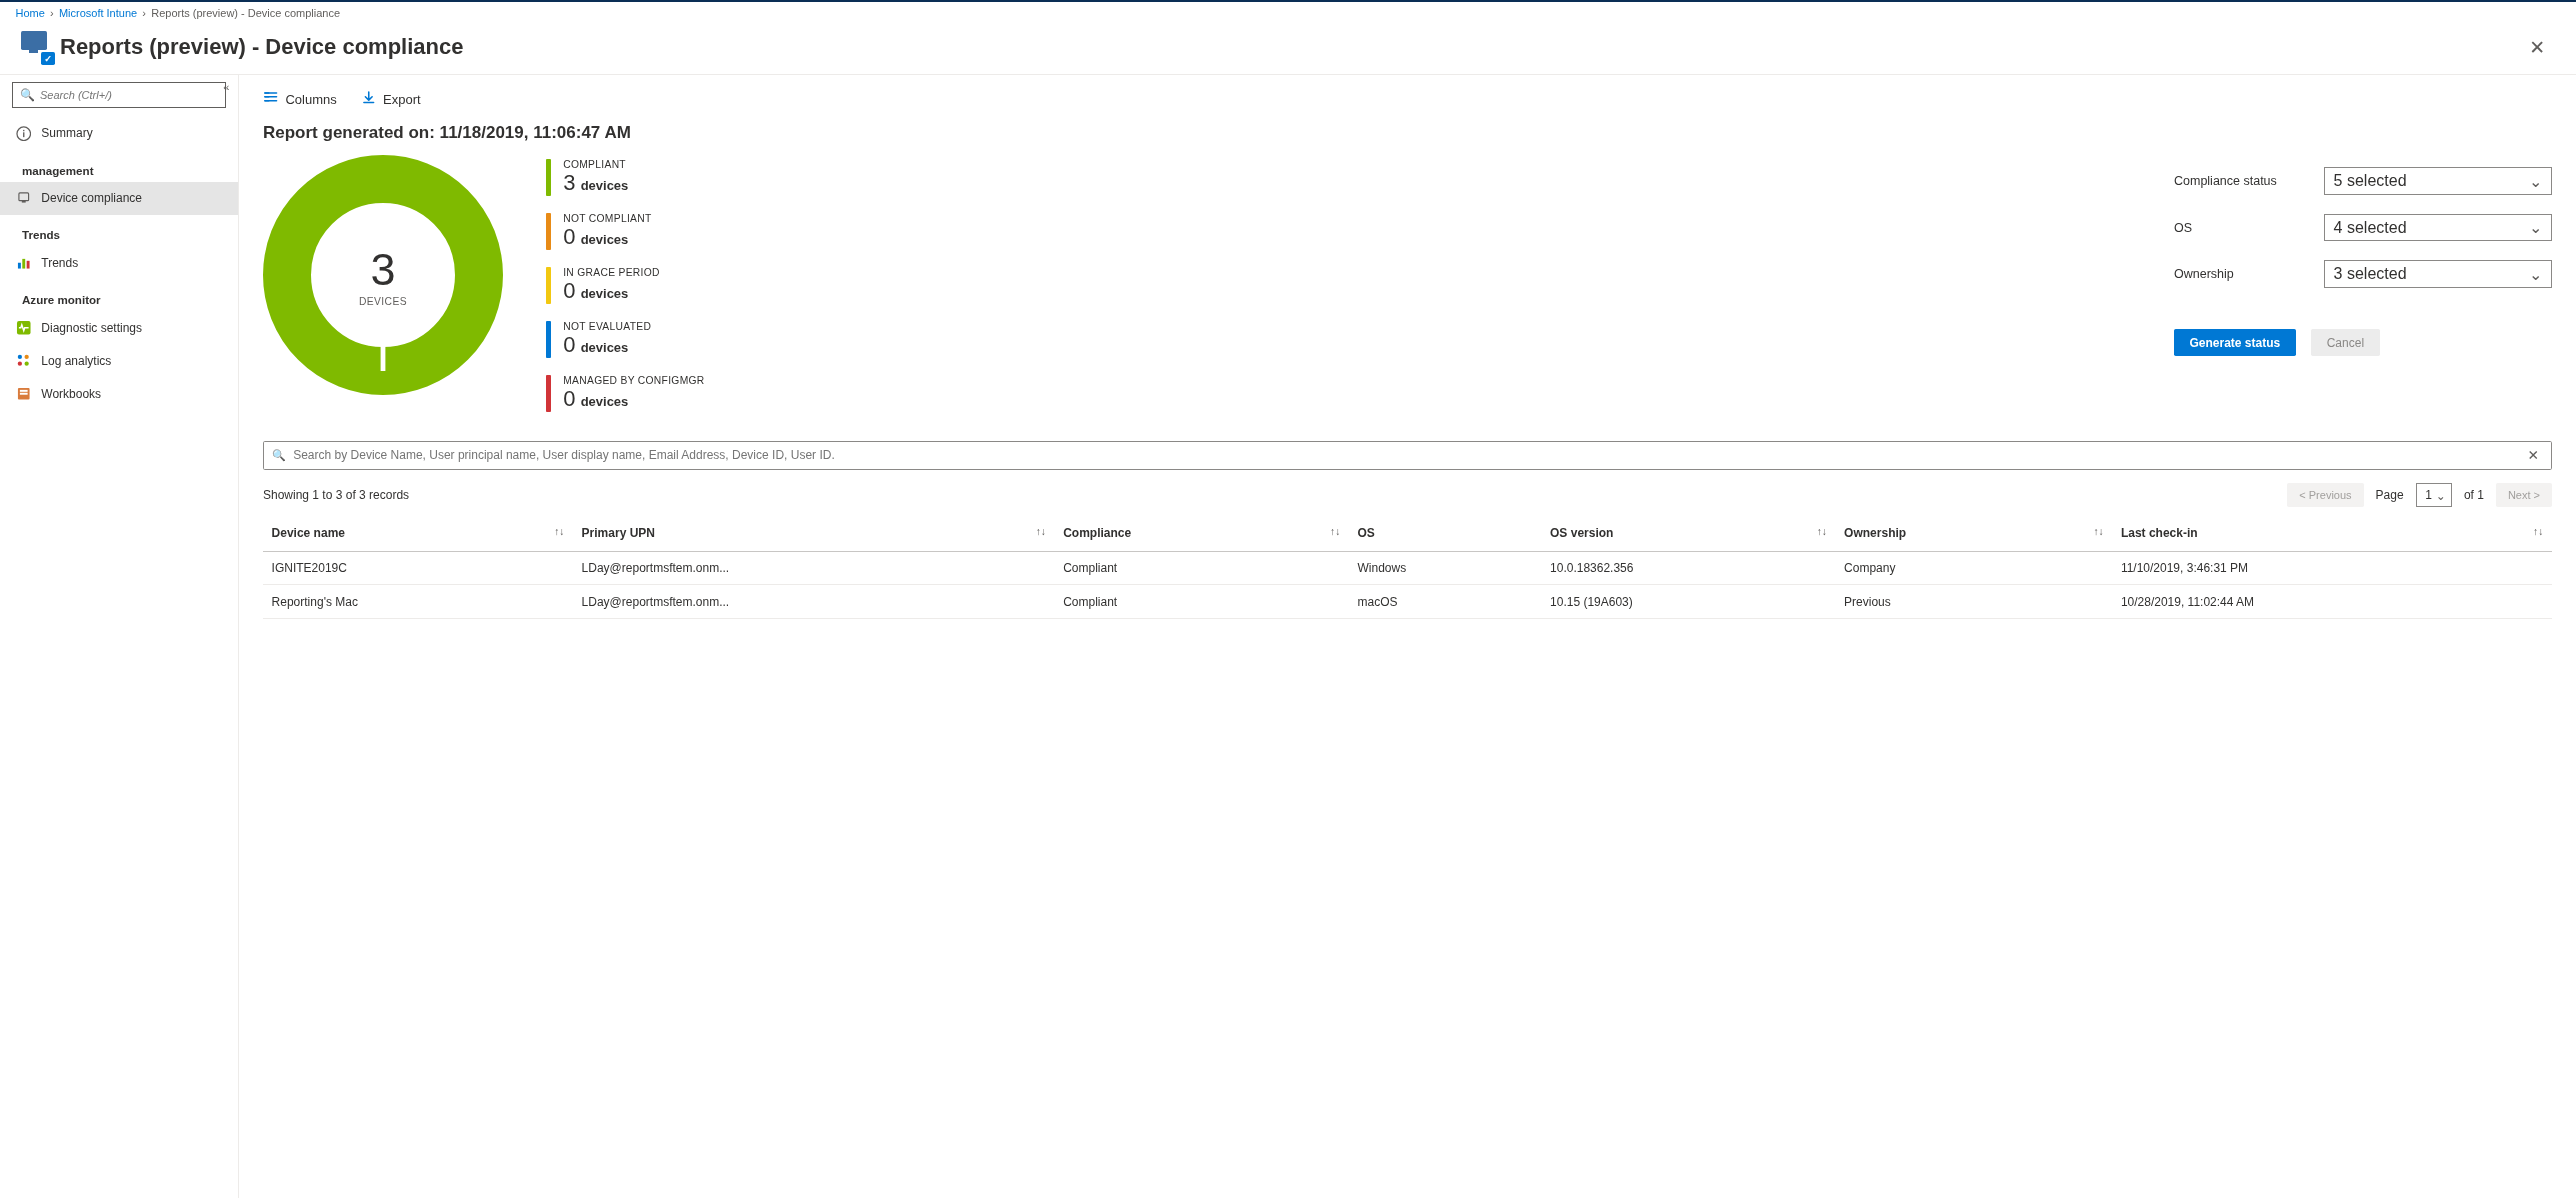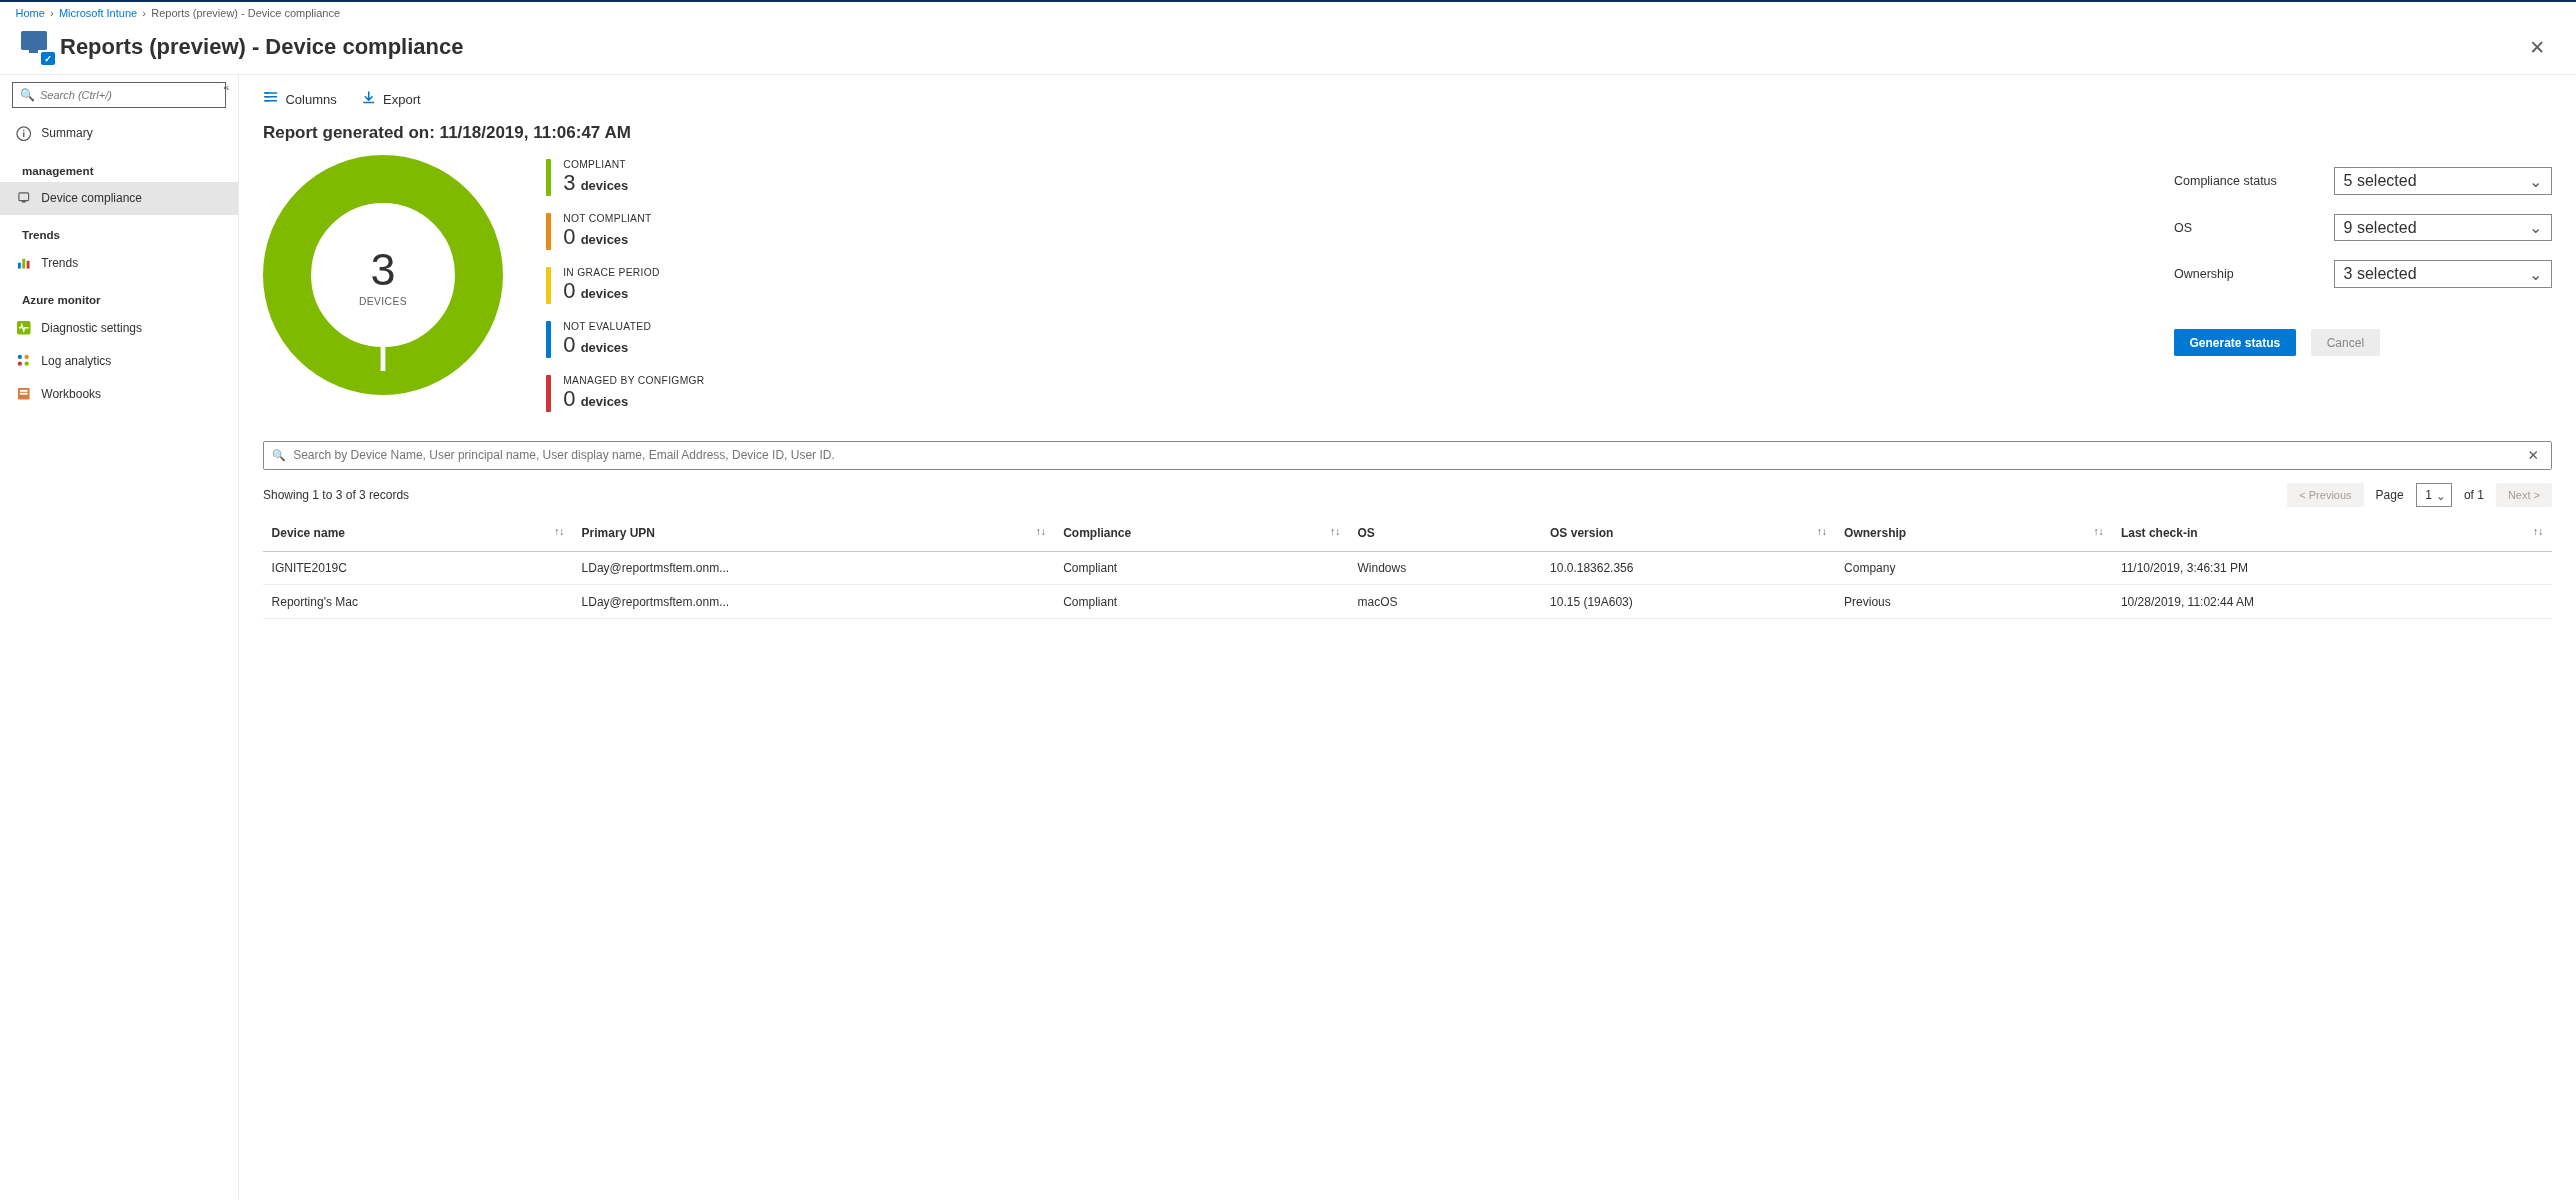--- a/index.html
+++ b/index.html
@@ -56,21 +56,21 @@
   .status { display:flex; align-items:stretch; gap:12px; }
   .status .bar { width:5.2px; border-radius:0.9px; }
   .status .txt { display:flex; flex-direction:column; }
   .status .label { font-size:10.3px; letter-spacing:0.3px; color:#323130; }
   .status .count { display:flex; align-items:baseline; gap:5.2px; }
   .status .count .n { font-size:22px; font-weight:400; }
   .status .count .d { font-size:13px; font-weight:600; }
 
   
   .filters { flex:1; display:flex; flex-direction:column; gap:19px; padding-top:12px; max-width:378px; margin-left:auto; }
-  .filter-row { display:flex; align-items:center; gap:31px; }
+  .filter-row { display:flex; align-items:center; gap:21px; }
   .filter-row label { width:129px; font-size:12.5px; }
   .select { flex:1; height:27.5px; border:0.9px solid #8a8886; display:flex; align-items:center; justify-content:space-between; padding:0 8.6px; font-size:16px; cursor:pointer; }
   .select .chev { color:#605e5c; }
   .btnrow { display:flex; gap:15.5px; margin-top:22px; }
   .btn { height:27.5px; padding:0 15.5px; border:none; font-size:12px; cursor:pointer; border-radius:1.7px; }
   .btn.primary { background:#0078d4; color:#fff; font-weight:600; }
   .btn.secondary { background:#ececec; color:#8a8886; }
 
   
   .tblsearch { margin-top:29px; display:flex; align-items:center; border:0.9px solid #8a8886; height:29px; padding:0 8.6px; border-radius:1.7px; }
@@ -285,21 +285,21 @@
         <div class="filter-row">
           <label>Compliance status</label>
           <div class="select">
             <span>5 selected</span>
             <span class="chev">⌄</span>
           </div>
         </div>
         <div class="filter-row">
           <label>OS</label>
           <div class="select">
-            <span>9 selected</span>
+            <span>4 selected</span>
             <span class="chev">⌄</span>
           </div>
         </div>
         <div class="filter-row">
           <label>Ownership</label>
           <div class="select">
             <span>3 selected</span>
             <span class="chev">⌄</span>
           </div>
         </div>

